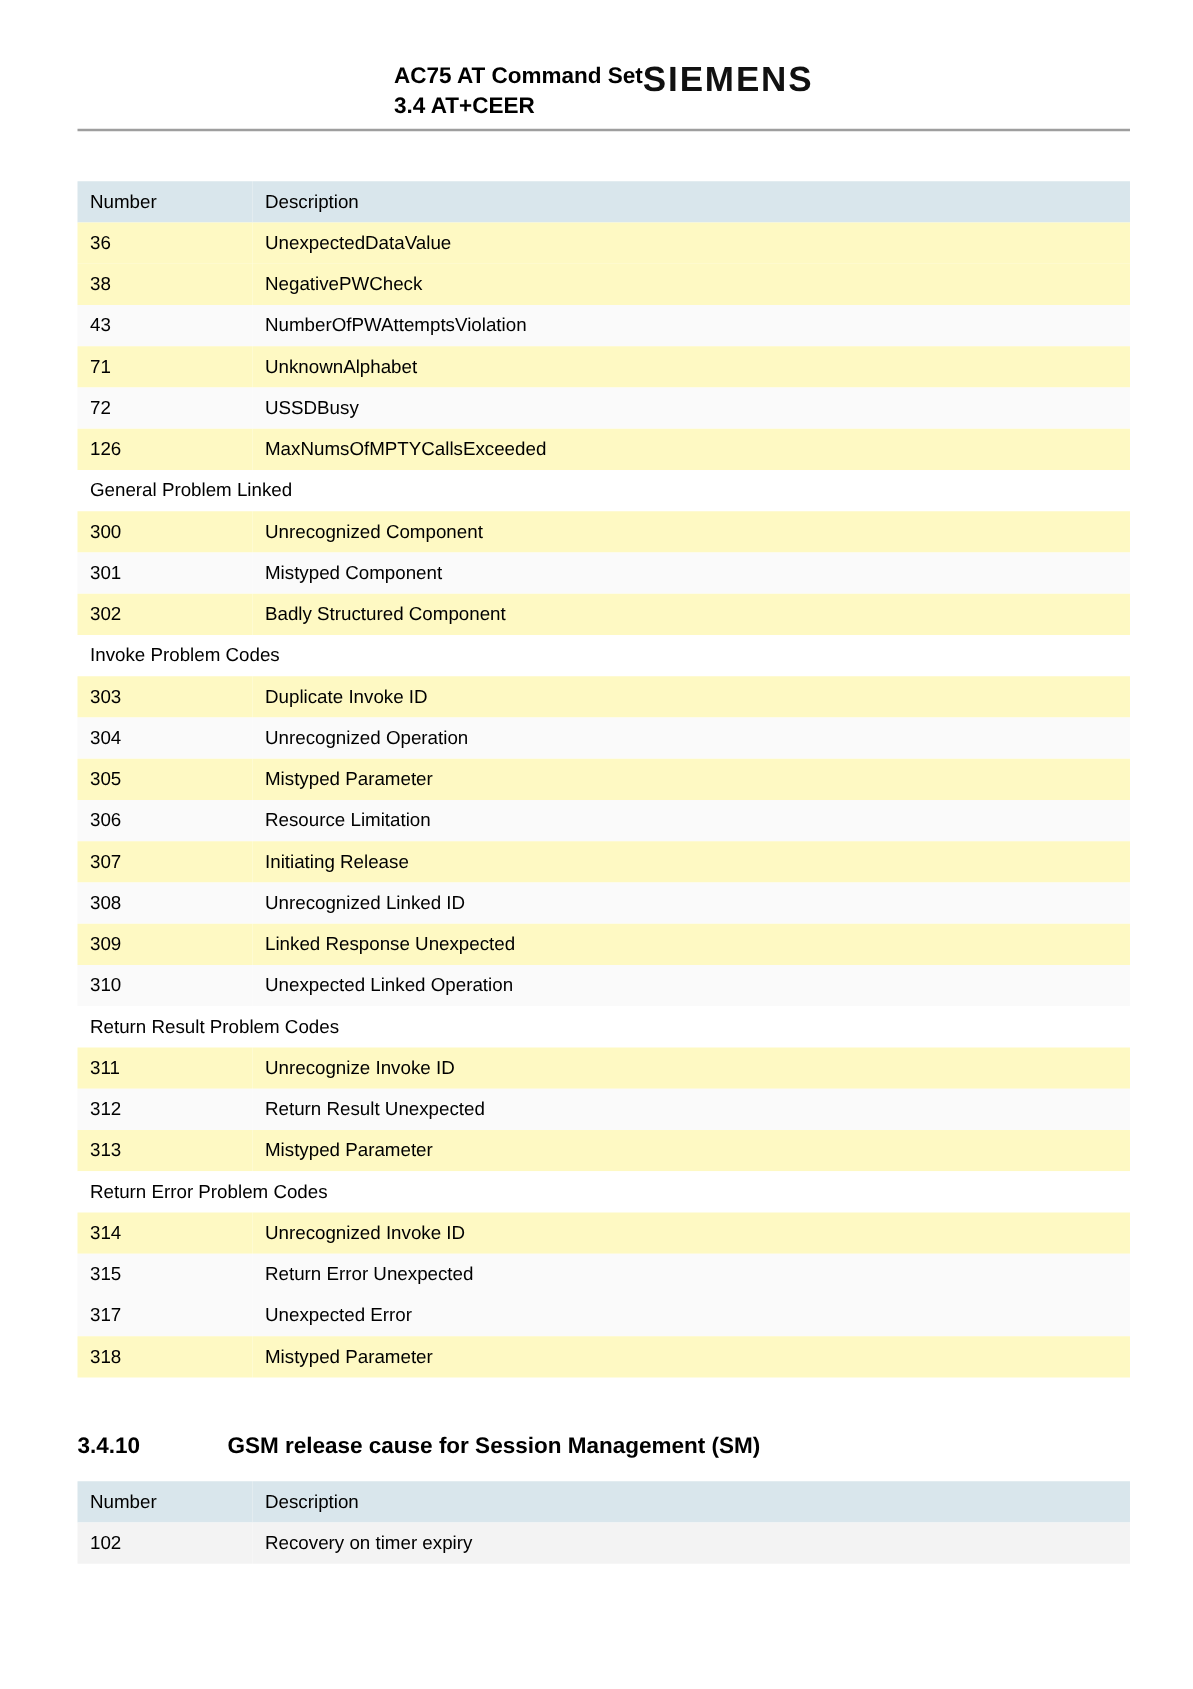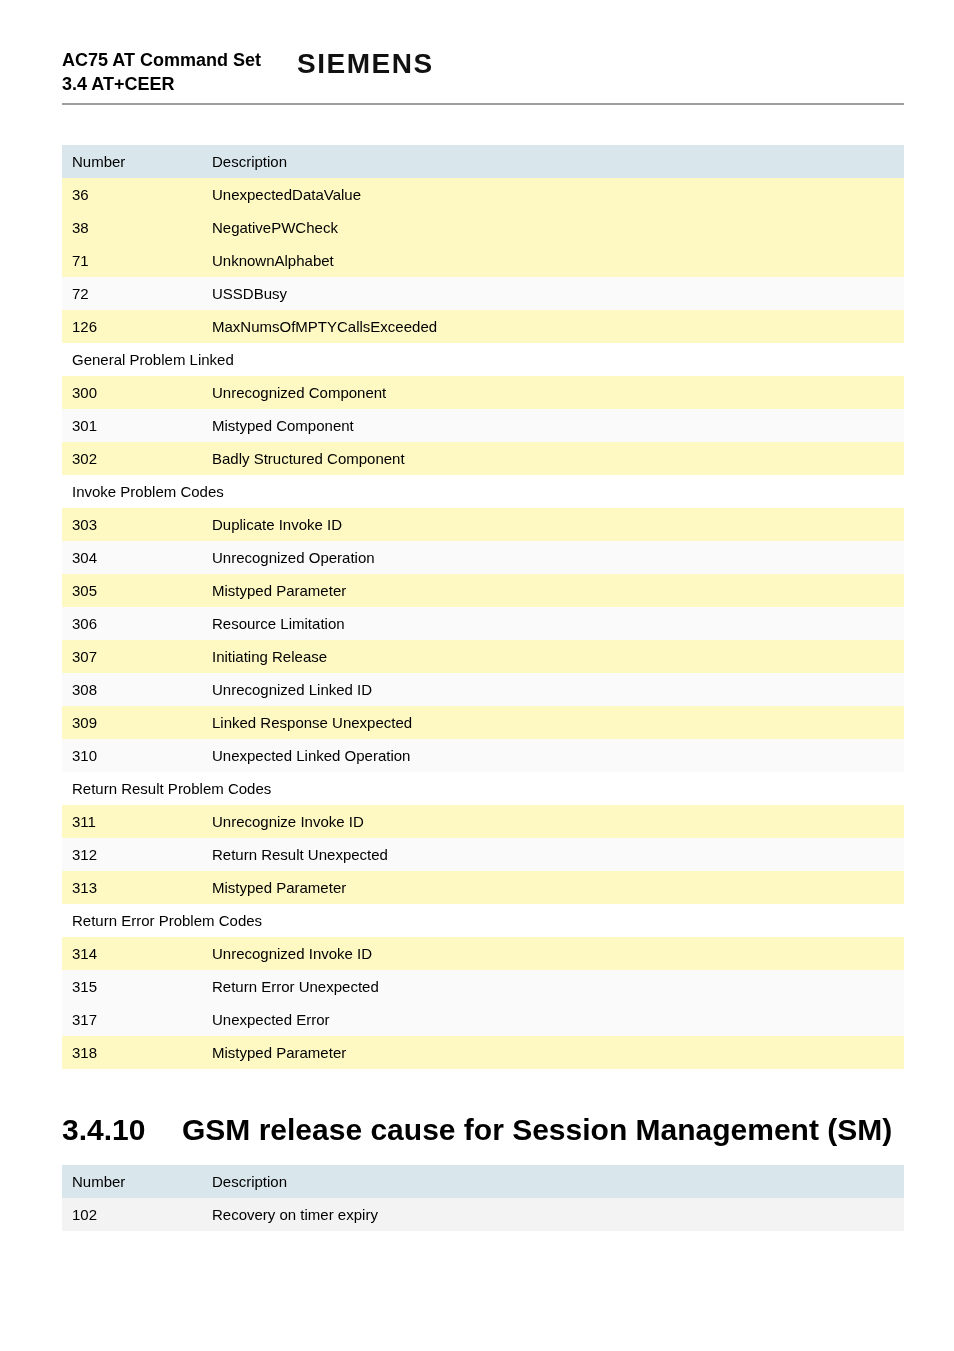--- a/index.html
+++ b/index.html
@@ -1,32 +1,32 @@
 <!DOCTYPE html>
 <html><head>
 <meta charset="utf-8">
 <style>
   * { box-sizing: border-box; margin: 0; padding: 0; }
   html, body { width: 954px; background: #fff; font-family: Arial, Helvetica, sans-serif; color: #000; }
   body { padding: 48px 50px 30px 62px; }
 
-  .header-row { display: flex; justify-content: flex-start; align-items: flex-start; margin-bottom: 6px; gap: 36px; }
+  .header-row { display: flex; justify-content: center; align-items: flex-start; margin-bottom: 6px; }
   .header-left { font-size: 18px; font-weight: bold; line-height: 1.35; }
   .brand { font-size: 28px; font-weight: 900; letter-spacing: 1.5px; color: #111; font-family: Arial, Helvetica, sans-serif; }
   .hr-top { border: none; border-top: 2px solid #9e9e9e; margin-top: 2px; margin-bottom: 40px; }
 
   table.data { width: 100%; border-collapse: collapse; font-size: 15px; }
   table.data thead th { text-align: left; font-weight: normal; background: #d9e6ec; padding: 8px 10px; }
   table.data thead th:first-child { width: 140px; }
   table.data tbody td { padding: 8px 10px; background: #fef9c3; }
   table.data tbody tr.odd td { background: #fafafa; }
   table.data tbody tr.section td { background: #fff; font-weight: normal; }
   table.data tbody tr.section td[colspan] { padding-left: 10px; }
 
-  .section-title { font-size: 30px; font-weight: bold; margin-top: 44px; margin-bottom: 18px; }
+  .section-title { font-size: 18px; font-weight: bold; margin-top: 44px; margin-bottom: 18px; }
   .section-title .num { display: inline-block; width: 120px; }
 
   table.small { width: 100%; border-collapse: collapse; font-size: 15px; }
   table.small thead th { text-align: left; font-weight: normal; background: #d9e6ec; padding: 8px 10px; }
   table.small thead th:first-child { width: 140px; }
   table.small tbody td { padding: 8px 10px; background: #f3f3f3; }
 </style>
 </head>
 <body>
 
@@ -47,20 +47,24 @@
     </tr>
   </thead>
   <tbody id="table1-body">
       <tr>
         <td>36</td>
         <td>UnexpectedDataValue</td>
       </tr>
       <tr>
         <td>38</td>
         <td>NegativePWCheck</td>
+      </tr>
+      <tr class="odd">
+        <td>43</td>
+        <td>NumberOfPWAttemptsViolation</td>
       </tr>
       <tr>
         <td>71</td>
         <td>UnknownAlphabet</td>
       </tr>
       <tr class="odd">
         <td>72</td>
         <td>USSDBusy</td>
       </tr>
       <tr>

